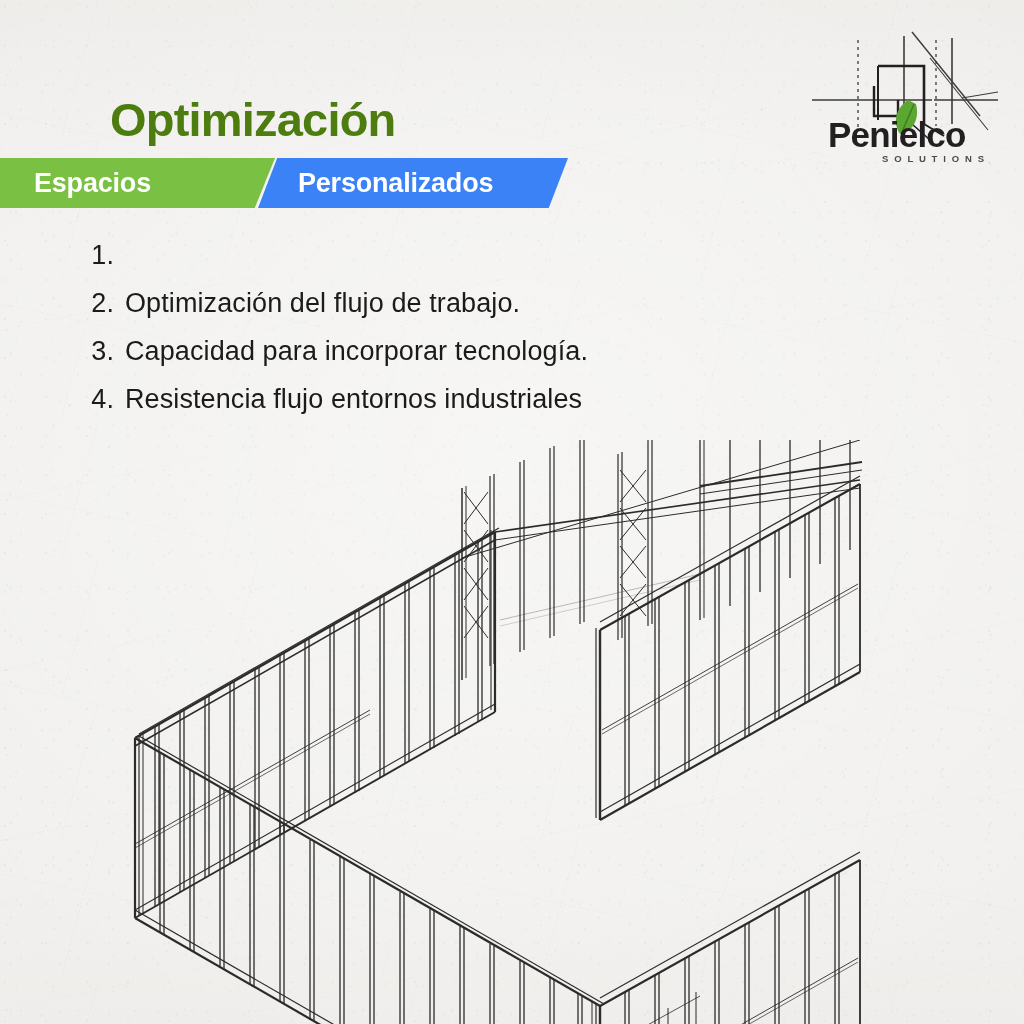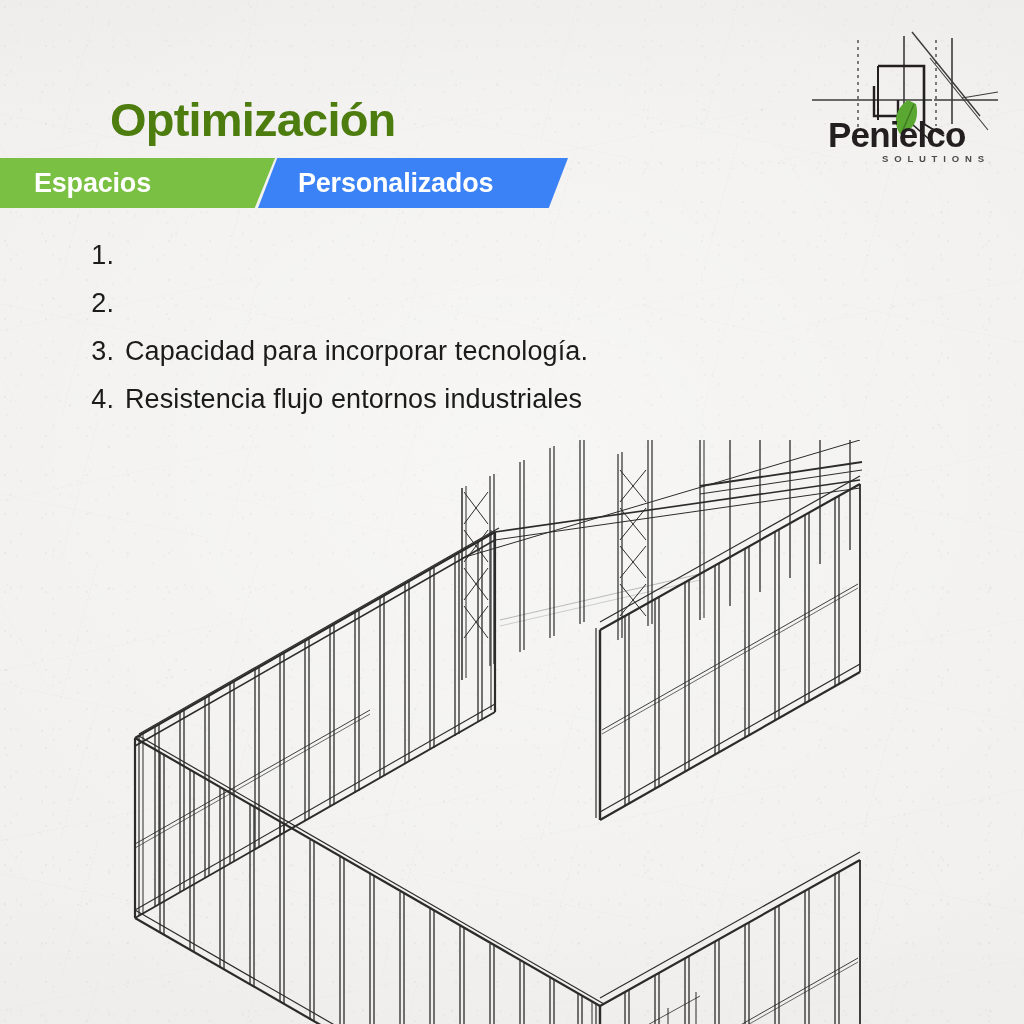--- a/index.html
+++ b/index.html
@@ -211,20 +211,21 @@
       <span>Personalizados</span>
     </div>
   </div>
 
   <div class="list">
     <div class="list-item">
       <span class="list-num">1.</span>
     </div>
     <div class="list-item">
       <span class="list-num">2.</span>
+      <span class="list-text">Optimización del flujo de trabajo.</span>
     </div>
     <div class="list-item">
       <span class="list-num">3.</span>
       <span class="list-text">Capacidad para incorporar tecnología.</span>
     </div>
     <div class="list-item">
       <span class="list-num">4.</span>
       <span class="list-text">Resistencia flujo entornos industriales</span>
     </div>
   </div>

